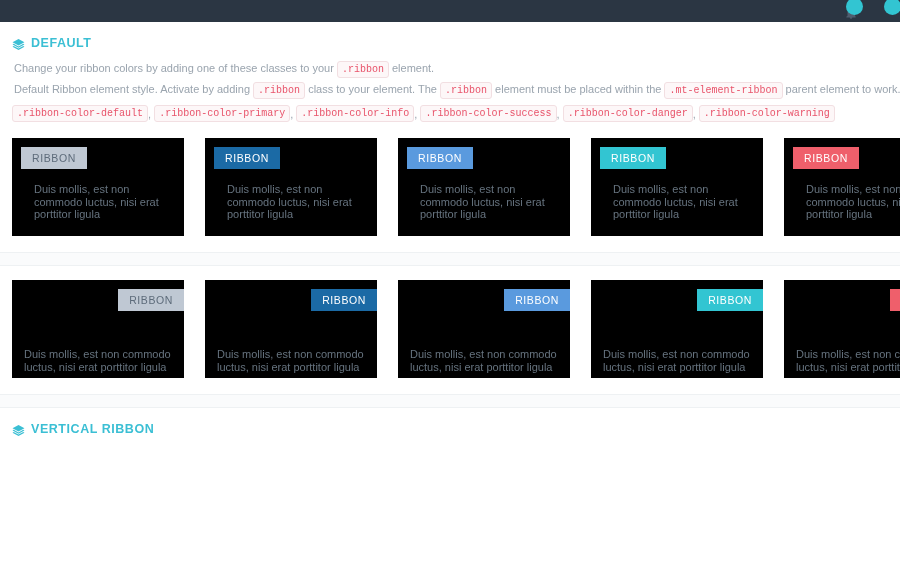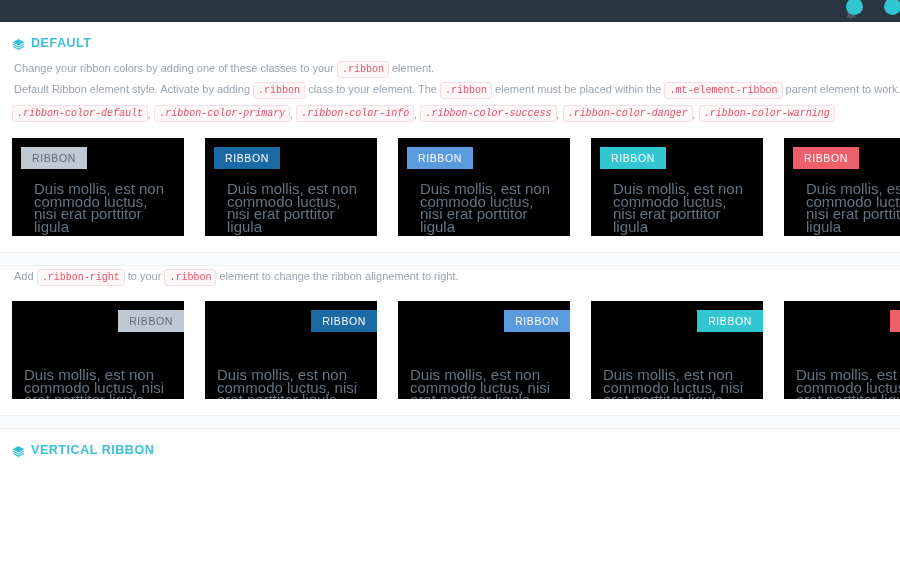--- a/index.html
+++ b/index.html
@@ -76,21 +76,21 @@
     font-size: 10px;
     color: #e8536a;
     background: #fdf7f8;
     border: 1px solid #f2dfe2;
     border-radius: 3px;
     padding: 1px 4px;
     line-height: 13px;
     vertical-align: middle;
     white-space: pre;
   }
-  .taglist { padding-top: 4px; padding-bottom: 2px; white-space: nowrap; font-style: italic; }
+  .taglist { padding-top: 4px; padding-bottom: 2px; white-space: nowrap; }
   .taglist .sep { color: #9aa4ae; font-size: 11px; }
 
   
   .ribbon-row {
     display: grid;
     grid-template-columns: repeat(6, 172px);
     gap: 0 21px;
     padding-top: 14px;
     width: 1137px;   
   }
@@ -111,21 +111,21 @@
     letter-spacing: 0.6px;
     color: #ffffff;
     font-family: "Liberation Sans", sans-serif;
   }
   .ribbon.right { left: auto; right: 0; }
   .ribbon-body {
     position: absolute;
     left: 22px; right: 10px;
     top: 45px;
     color: #66737f;
-    font-size: 15px;
+    font-size: 11px;
     line-height: 12.5px;
   }
   .ribbon-card.align-right .ribbon-body { left: 12px; top: 68px; }
 
   .c-default { background: #bfc8d3; color: #5d6b7a; }
   .c-primary { background: #1b6aa5; }
   .c-info    { background: #5a9ade; }
   .c-success { background: #32c5d2; }
   .c-danger  { background: #ef5f6b; }
 </style>
@@ -176,21 +176,20 @@
             <div class="ribbon-body">Duis mollis, est non commodo luctus, nisi erat porttitor ligula</div>
           </div>
           <div class="ribbon-card">
             <div class="ribbon c-danger">RIBBON</div>
             <div class="ribbon-body">Duis mollis, est non commodo luctus, nisi erat porttitor ligula</div>
           </div>
         </div>
       </div>
       <div class="gap-strip"></div>
       <div class="portlet">
-        <div class="desc"><span>Add </span><code class="tag">.ribbon-right</code><span> to your </span><code class="tag">.ribbon</code><span> element to change the ribbon alignement to right.</span></div>
         <div class="ribbon-row">
           <div class="ribbon-card align-right">
             <div class="ribbon c-default right">RIBBON</div>
             <div class="ribbon-body">Duis mollis, est non commodo luctus, nisi erat porttitor ligula</div>
           </div>
           <div class="ribbon-card align-right">
             <div class="ribbon c-primary right">RIBBON</div>
             <div class="ribbon-body">Duis mollis, est non commodo luctus, nisi erat porttitor ligula</div>
           </div>
           <div class="ribbon-card align-right">

